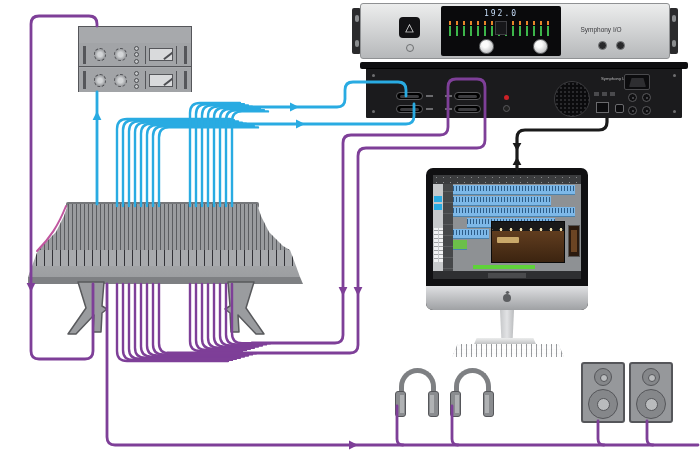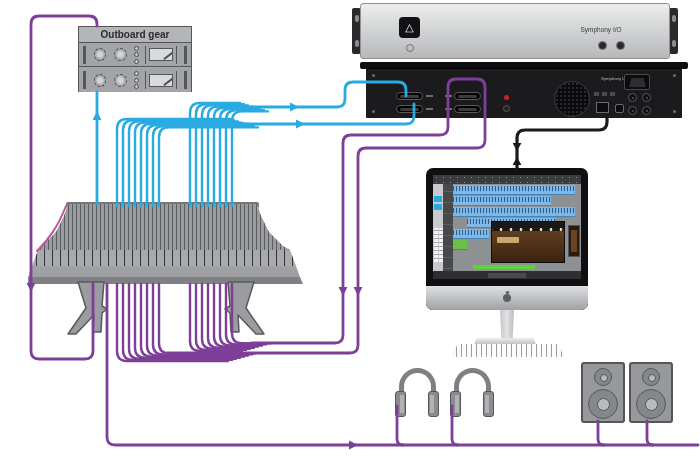--- a/index.html
+++ b/index.html
@@ -151,21 +151,20 @@
 
   
   #cable-layer{position:absolute;left:0;top:0;width:700px;height:457px;z-index:40;pointer-events:none;}
 </style>
 </head>
 <body>
 
 <div id="stage">
 
   <div class="abs outboard">
-    <div class="ob-header">Outboard gear</div>
     <div class="ob-row r1">
       <span class="ob-bar"></span>
       <span class="ob-knob"></span>
       <span class="ob-knob"></span>
       <span class="ob-minis">
           <span class="ob-mini"></span>
           <span class="ob-mini"></span>
           <span class="ob-mini"></span>
         </span>
       <span class="ob-sep"></span>
@@ -194,20 +193,27 @@
         <span class="slot s1"></span>
         <span class="slot s2"></span>
       </div>
     <div class="ear r">
         <span class="slot s1"></span>
         <span class="slot s2"></span>
       </div>
     <div class="if-body">
       <div class="if-logo">△</div>
       <div class="if-power"></div>
+      <div class="if-display">
+        <div class="if-digits">192.0</div>
+        <div class="if-meters"></div>
+        <div class="if-cbox"></div>
+        <div class="if-knob k1"></div>
+        <div class="if-knob k2"></div>
+      </div>
       <div class="if-brand">Symphony I/O</div>
       <div class="if-jack j1"></div>
       <div class="if-jack j2"></div>
     </div>
   </div>
 
   <div class="abs iface-rear">
     <div class="ir-lip"></div>
     <div class="ir-body">
       <span class="screw" style="left:6px;top:5px"></span>

